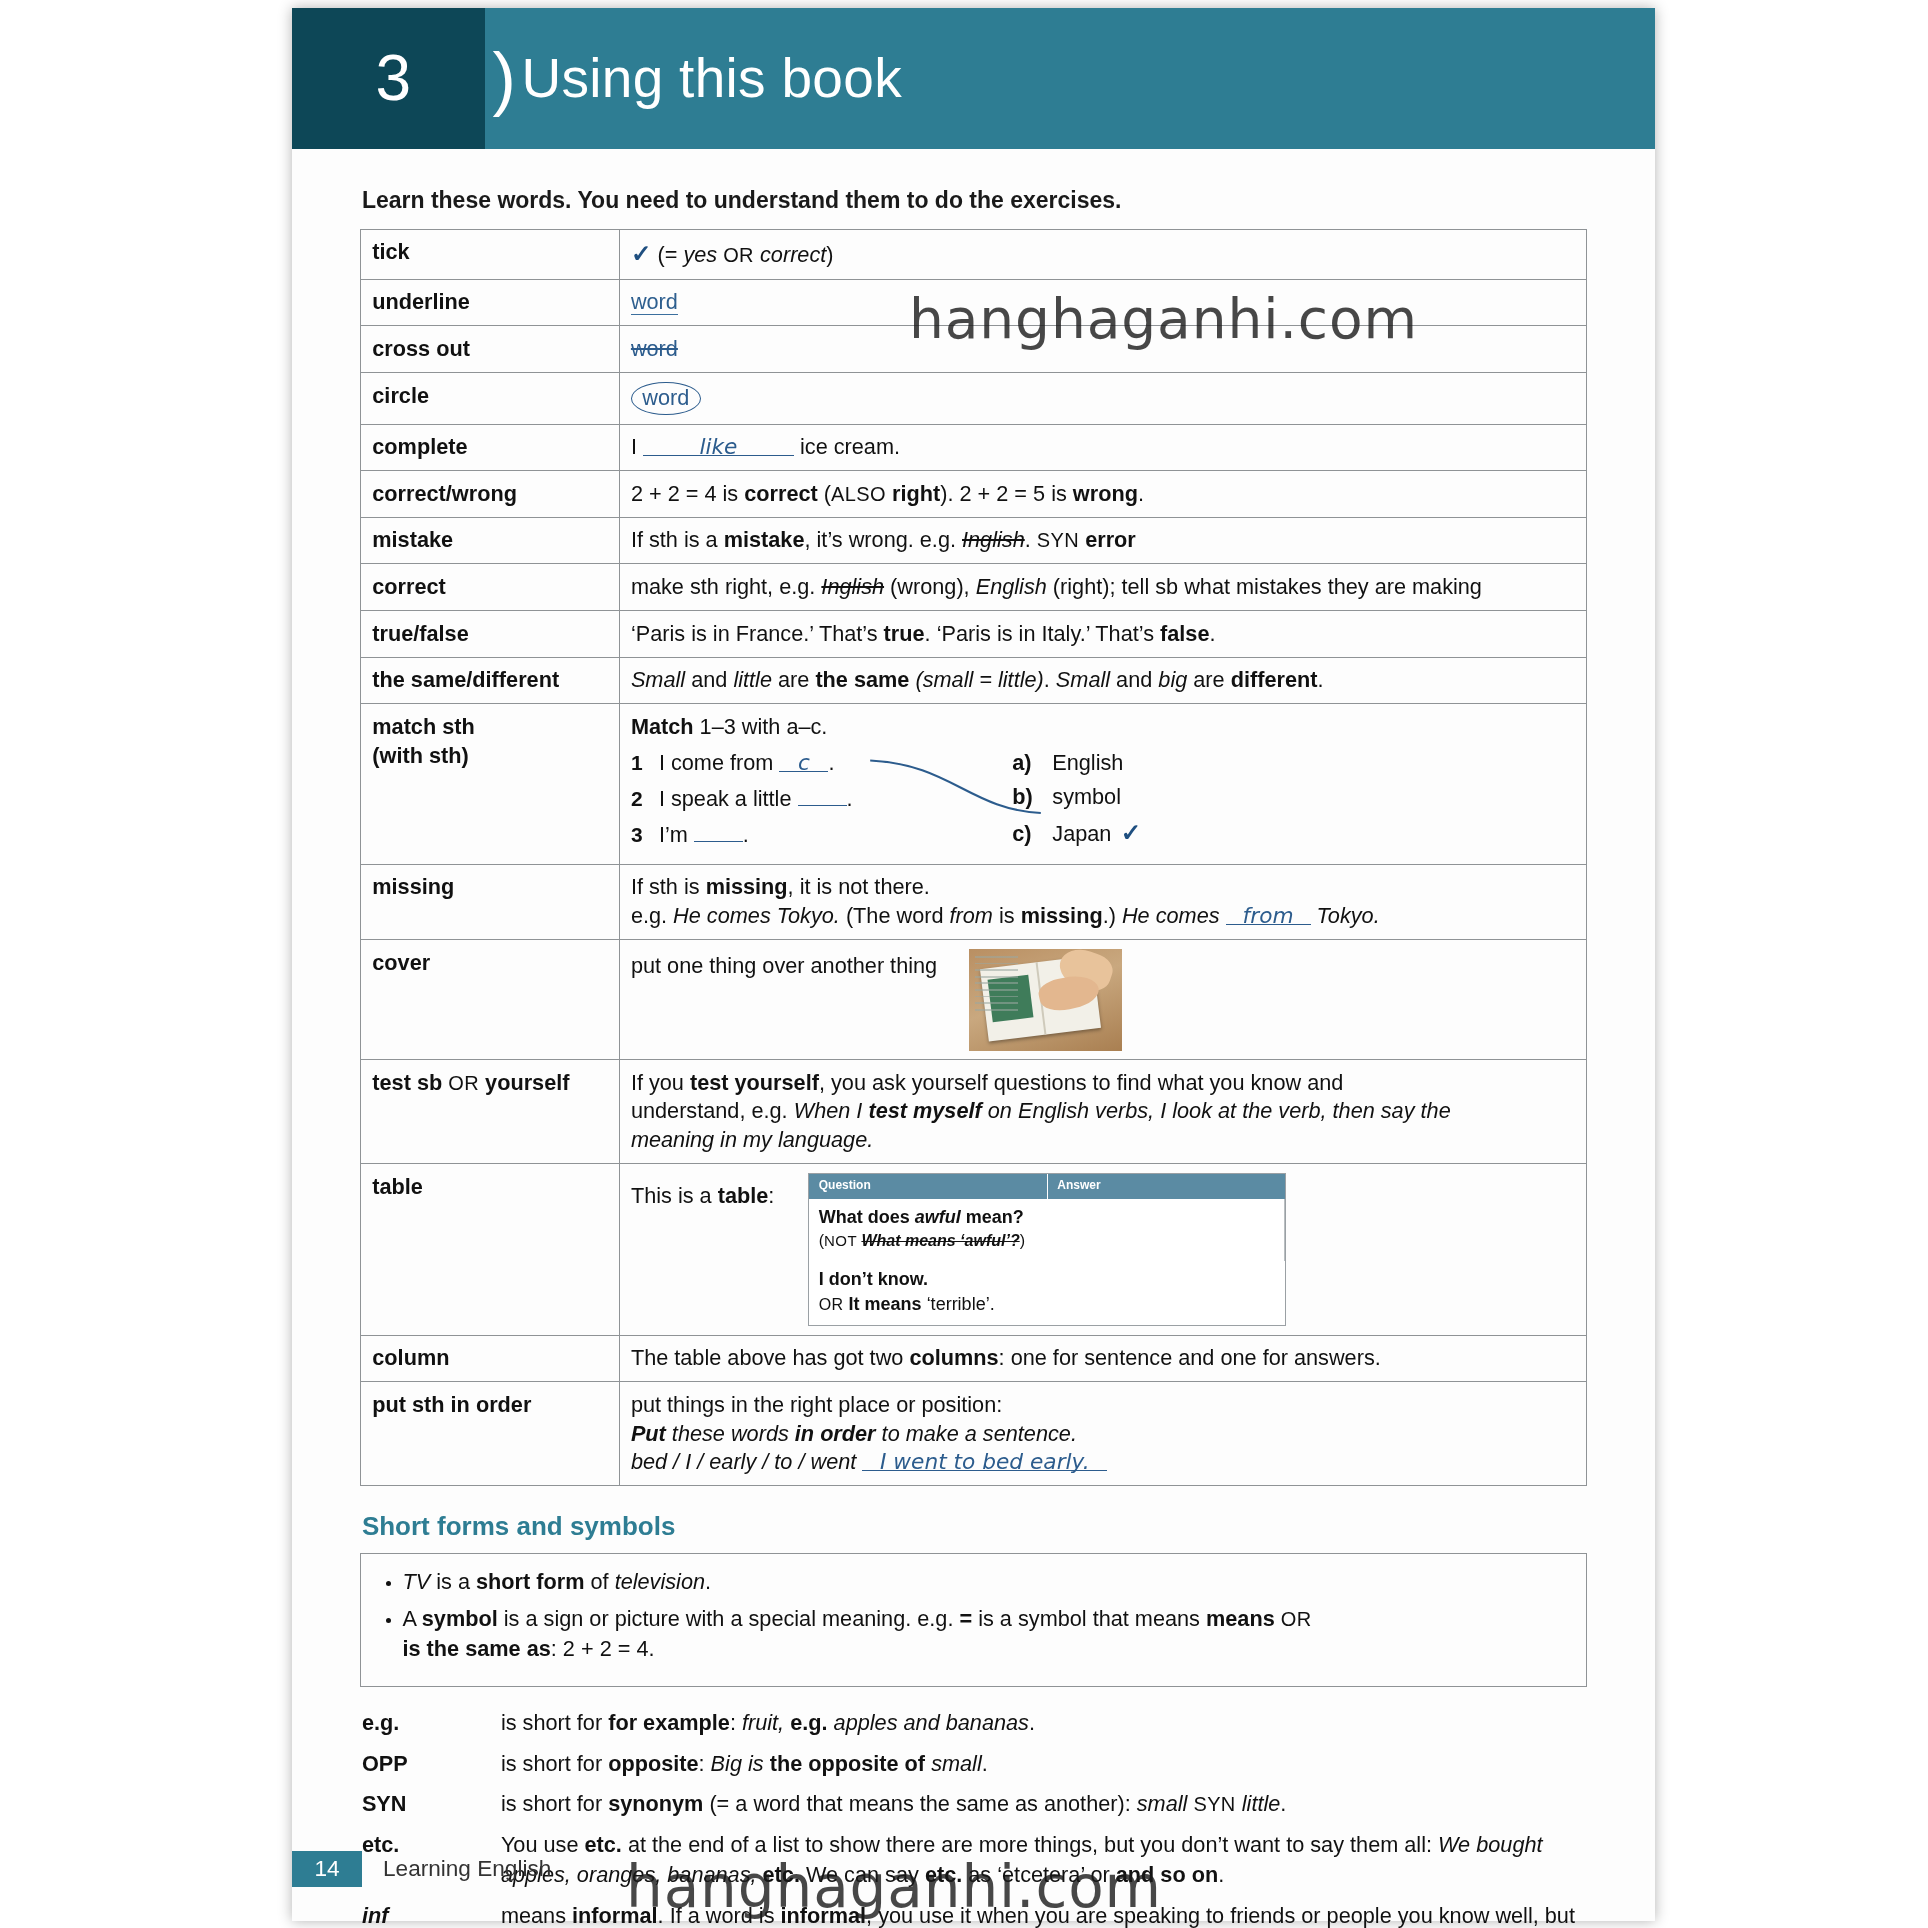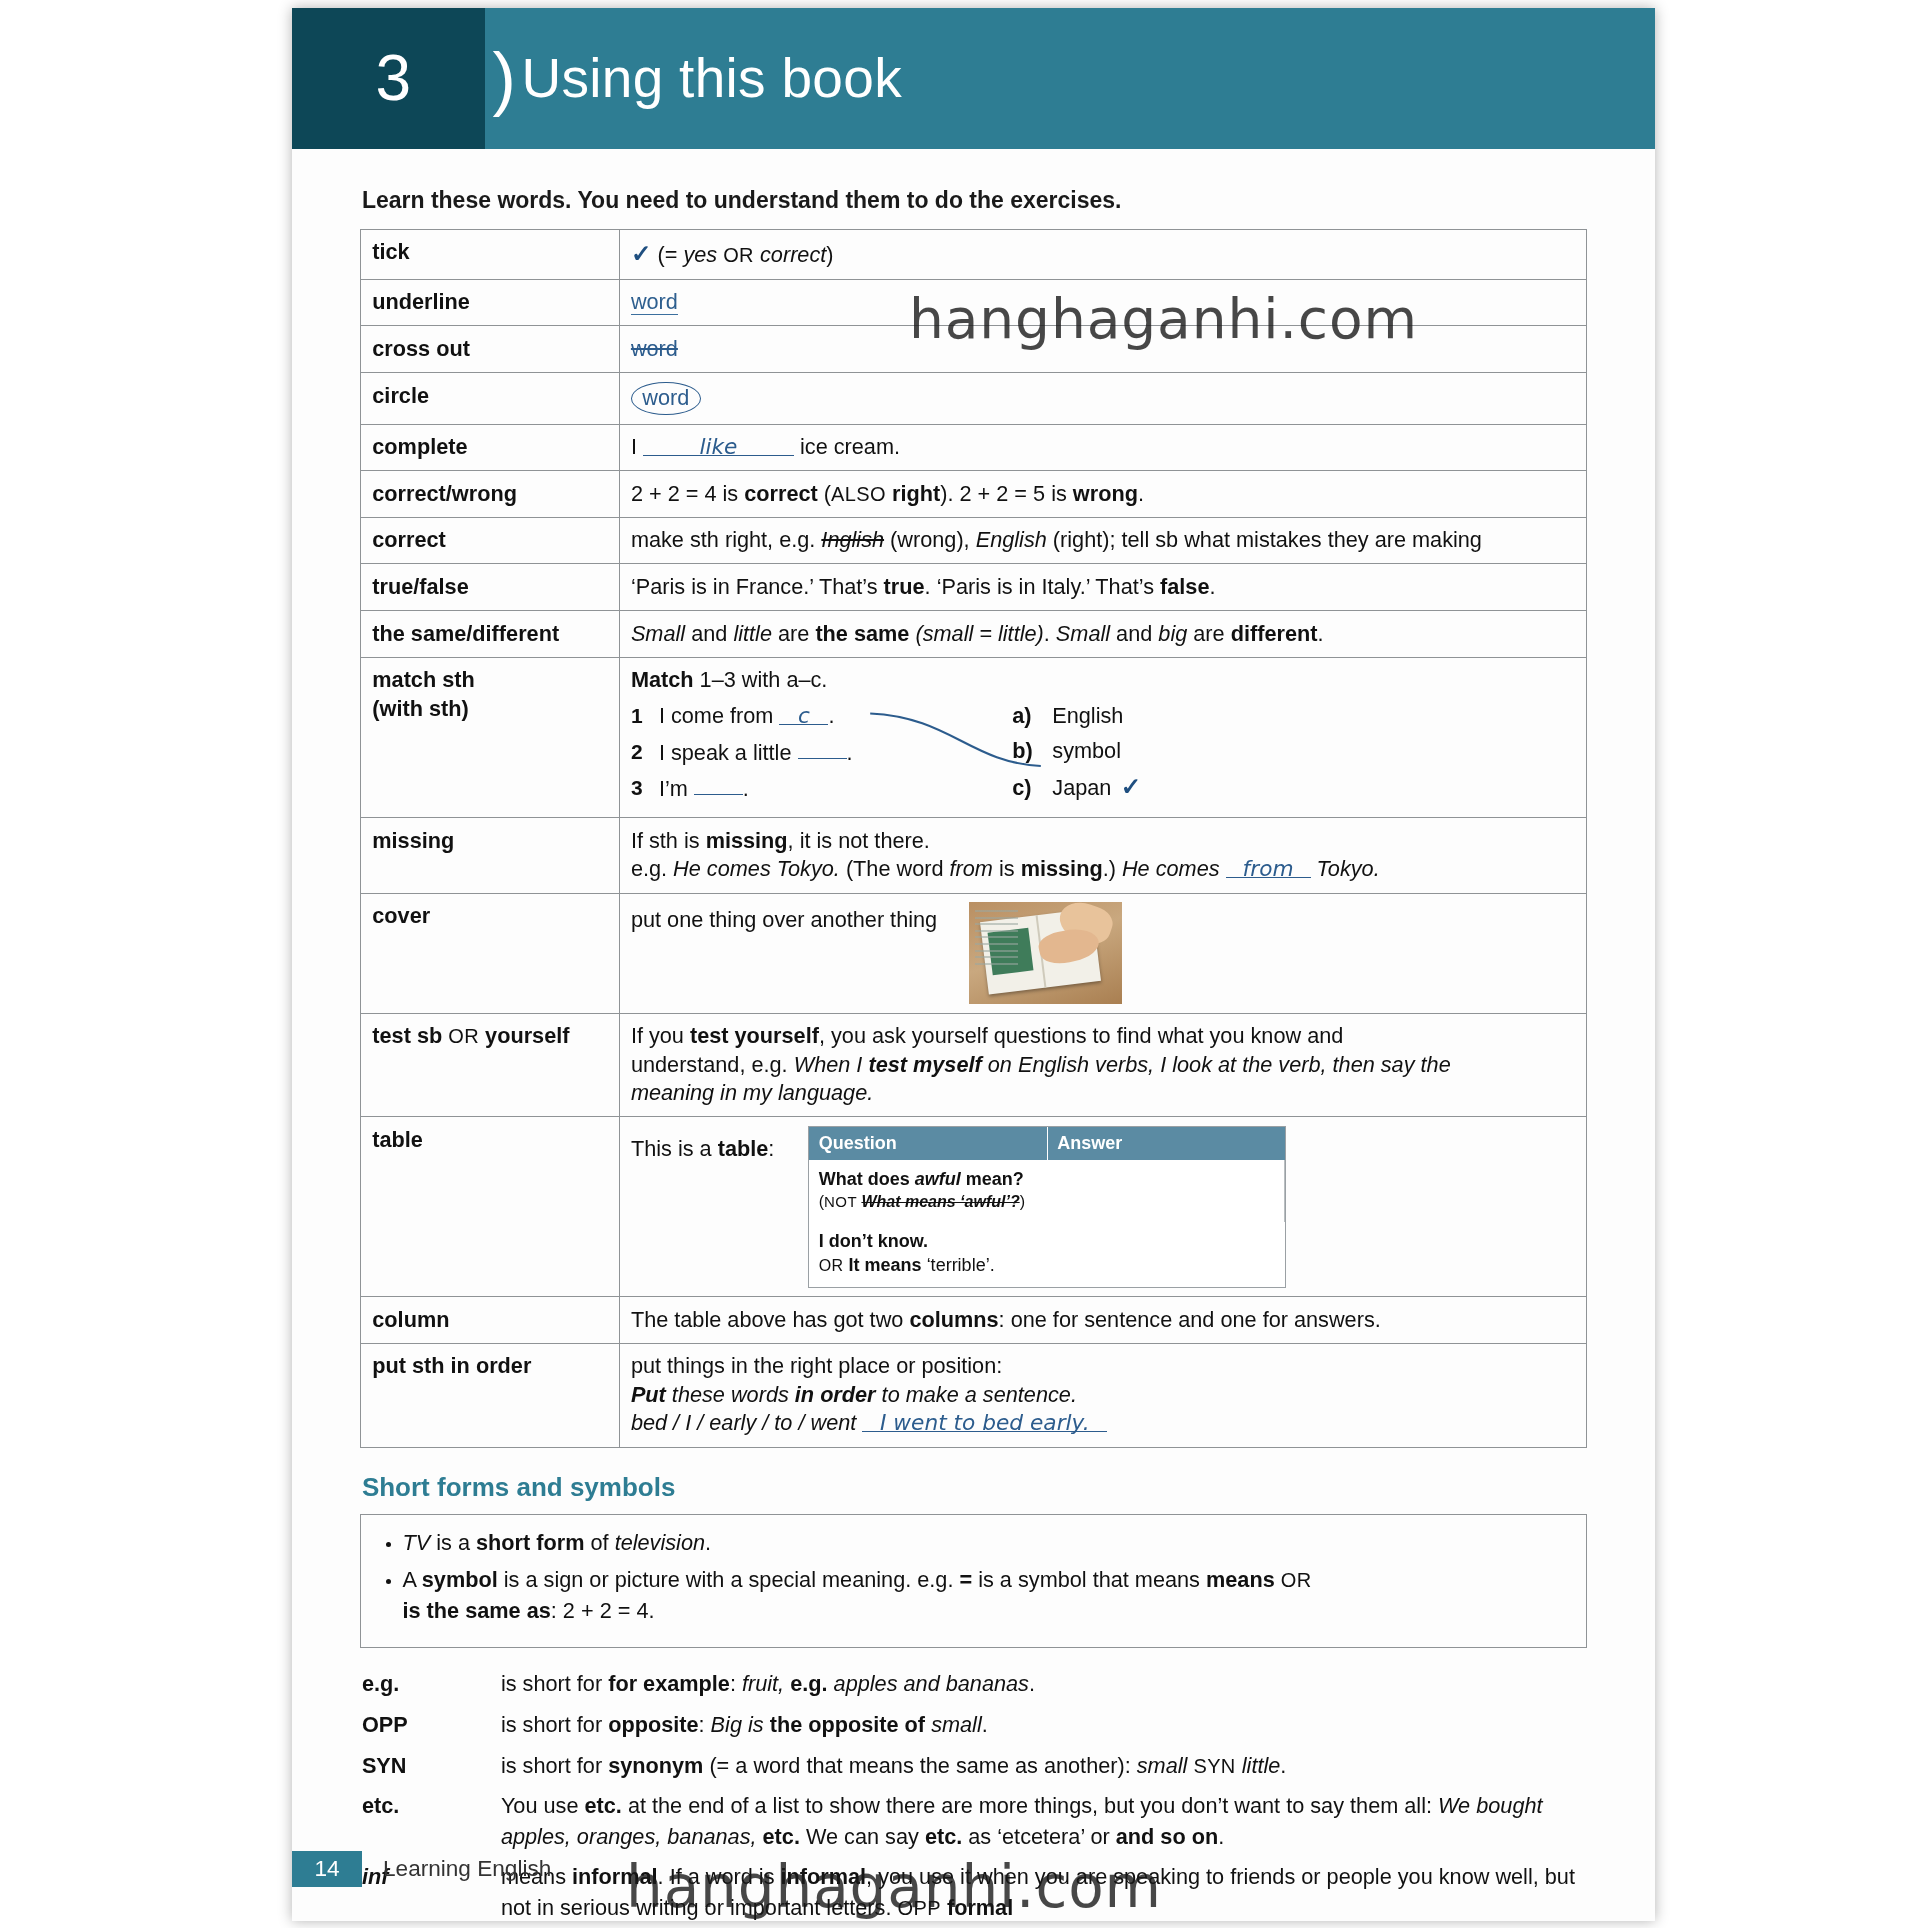--- a/index.html
+++ b/index.html
@@ -138,21 +138,21 @@
   .coverimg .green{
     position:absolute;left:21px;top:28px;width:41px;height:43px;background:#3f7c5a;transform:rotate(-7deg);
   }
   
   .minitable{
     display:inline-block;margin-left:28px;vertical-align:top;
     border:0.9px solid #9aa0a4;background:#fff;width:476px;
   }
   .minitable .mt-head{display:flex;background:#5b8ba3;color:#fff;}
   .minitable .mt-head div{
-    flex:1;padding:4.7px 9.4px;font-size:18px;font-weight:bold;
+    flex:1;padding:4.7px 9.4px;font-size:12px;font-weight:bold;
   }
   .minitable .mt-head div:first-child{border-right:0.9px solid #fff;}
   .minitable .mt-body{display:flex;flex-direction:column;}
   .minitable .mt-body > div{
     flex:1;padding:6.6px 9.4px 9.4px 9.4px;font-size:18px;line-height:1.35;
   }
   .minitable .mt-body > div:first-child{border-right:0.9px solid #b9bec1;}
   
   .sec-head{
     color:#2e7d93;font-size:26px;font-weight:bold;
@@ -263,20 +263,30 @@
         <td class="term">correct/wrong</td>
         <td class="defn">
           <span>2 + 2 = 4 is</span>
           <span class="bd">correct</span>
           (<span class="sc">ALSO</span>
           <span class="bd">right</span><span>). 2 + 2 = 5 is</span>
           <span class="bd">wrong</span><span>.</span>
         </td>
       </tr>
 
+      <tr>
+        <td class="term">mistake</td>
+        <td class="defn">
+          <span>If sth is a</span>
+          <span class="bd">mistake</span><span>, it’s wrong. e.g.</span>
+          <span class="it strike">Inglish</span><span>.</span>
+          <span class="sc">SYN</span>
+          <span class="bd">error</span>
+        </td>
+      </tr>
 
       <tr>
         <td class="term">correct</td>
         <td class="defn">
           <span>make sth right, e.g.</span>
           <span class="it strike">Inglish</span>
           <span>(wrong),</span>
           <span class="it">English</span>
           <span>(right); tell sb what mistakes they are making</span>
         </td>

